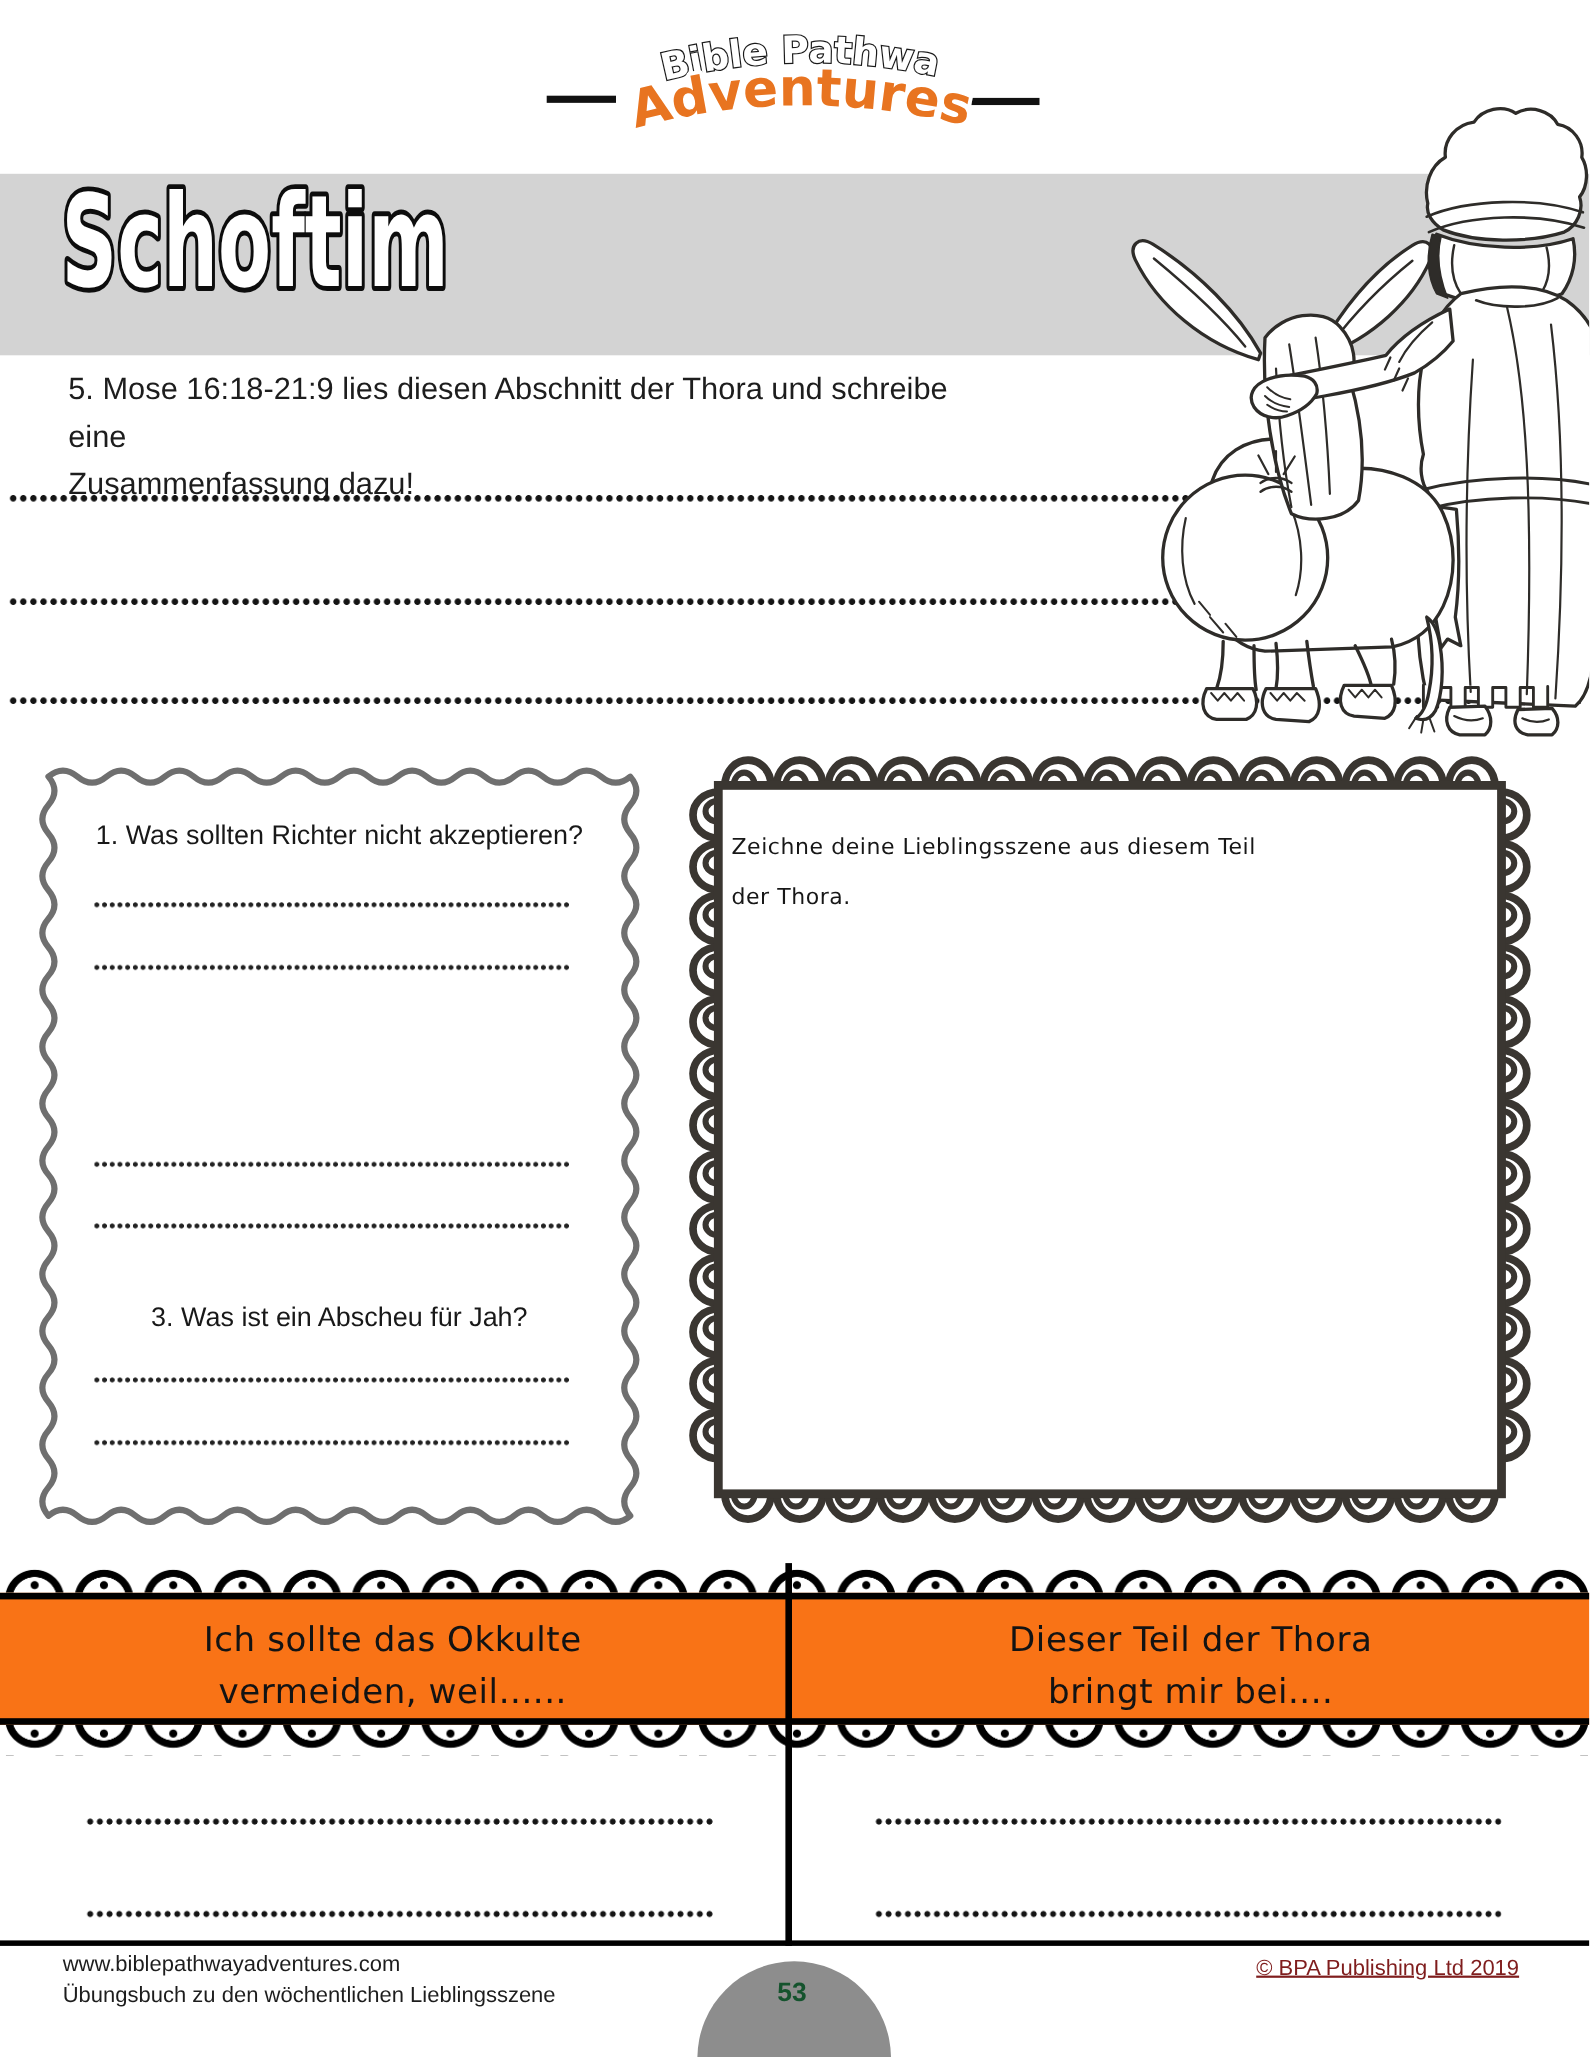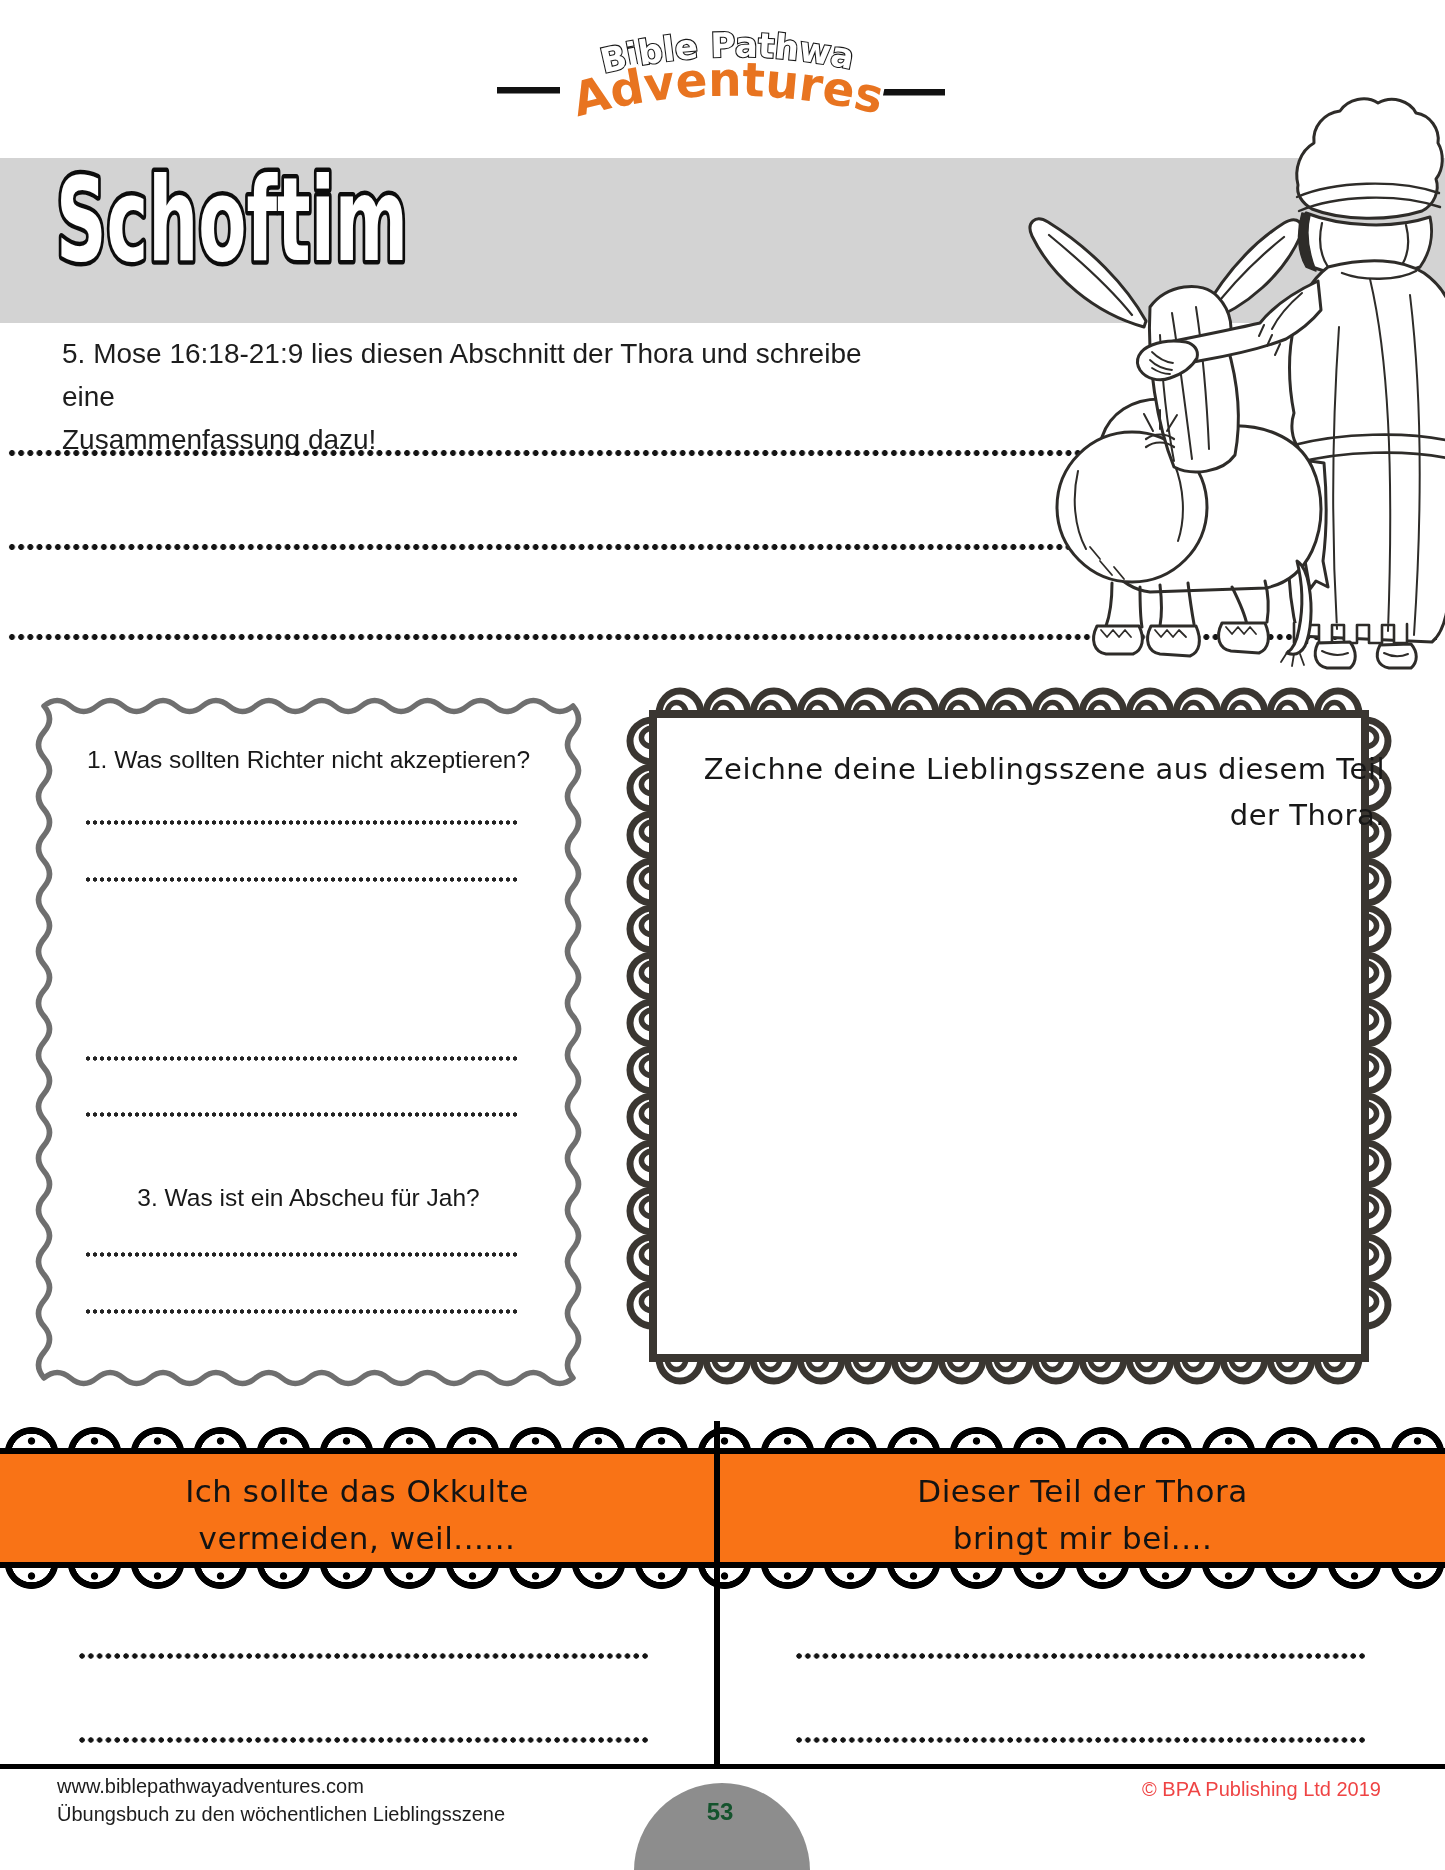--- a/index.html
+++ b/index.html
@@ -13,39 +13,39 @@
   
   .dotline{height:6px;background-repeat:repeat-x;}
   .dot-lg{background-image:radial-gradient(circle at 4px 3px,#141414 2.6px,transparent 3.3px);background-size:9.2px 6px;}
   .dot-md{background-image:radial-gradient(circle at 4px 3px,#141414 2.4px,transparent 3px);background-size:8.8px 6px;}
   .dot-sm{height:5px;background-image:radial-gradient(circle at 3px 2.5px,#222 1.9px,transparent 2.5px);background-size:7px 5px;}
   
   .qbox{left:30px;top:692px;width:557px;height:700px;}
   .qbox .q{position:absolute;left:0;width:100%;text-align:center;font-size:24.5px;line-height:35px;color:#181818;}
   
   .dbox{left:605px;top:648px;width:840px;height:762px;}
-  .dbox .prompt{position:absolute;left:60px;top:98px;width:720px;text-align:right;
-        font-family:"DejaVu Sans",sans-serif;font-size:29px;line-height:46px;color:#171717;letter-spacing:0.5px;}
+  .dbox .prompt{position:absolute;left:60px;top:98px;width:720px;text-align:left;
+        font-family:"DejaVu Sans",sans-serif;font-size:20px;line-height:46px;color:#171717;letter-spacing:0.5px;}
   
   .scallop{left:0;width:100%;height:28px;background-repeat:repeat-x;background-size:63px 28px;}
   .scallop-top{top:1420px;background-image:
       radial-gradient(circle at 31.5px 21px,#000 3.2px,transparent 4.1px),
       radial-gradient(circle at 31.5px 34px,#fff 20px,#000 20.5px,#000 26.5px,transparent 27.3px);}
   .scallop-bottom{top:1568px;background-image:
       radial-gradient(circle at 31.5px 8px,#000 3.2px,transparent 4.1px),
       radial-gradient(circle at 31.5px -6px,#fff 20px,#000 20.5px,#000 26.5px,transparent 27.3px);}
   .band{left:0;top:1448px;width:100%;height:120px;background:#f97316;
         border-top:6px solid #000;border-bottom:6px solid #000;box-sizing:border-box;}
   .band-col{position:absolute;top:14px;text-align:center;font-family:"DejaVu Sans",sans-serif;
         font-size:31px;line-height:47px;color:#131313;letter-spacing:0.5px;}
   .divider{left:714px;top:1421px;width:6px;height:348px;background:#000;}
   
   .footline{left:0;top:1764px;width:100%;height:5px;background:#000;}
   .foot-left{left:57px;top:1772px;font-size:20px;line-height:28px;color:#1d1d1d;}
-  .foot-right{right:64px;top:1778px;font-size:20px;color:#ef4444;}
+  .foot-right{right:64px;top:1778px;font-size:20px;color:#7f1d1d;text-decoration:underline;}
   .dome{left:634px;top:1783px;width:176px;height:176px;border-radius:50%;background:#8d8d8d;}
   .pagenum{left:632px;top:1798px;width:176px;text-align:center;font-size:24px;font-weight:bold;color:#14532d;}
   svg text{font-family:"DejaVu Sans",sans-serif;}
 </style>
 </head>
 <body>
 
 <div class="page">
 
   <svg class="abs" style="left:420px;top:15px;" width="600" height="120" viewBox="0 0 600 120">

